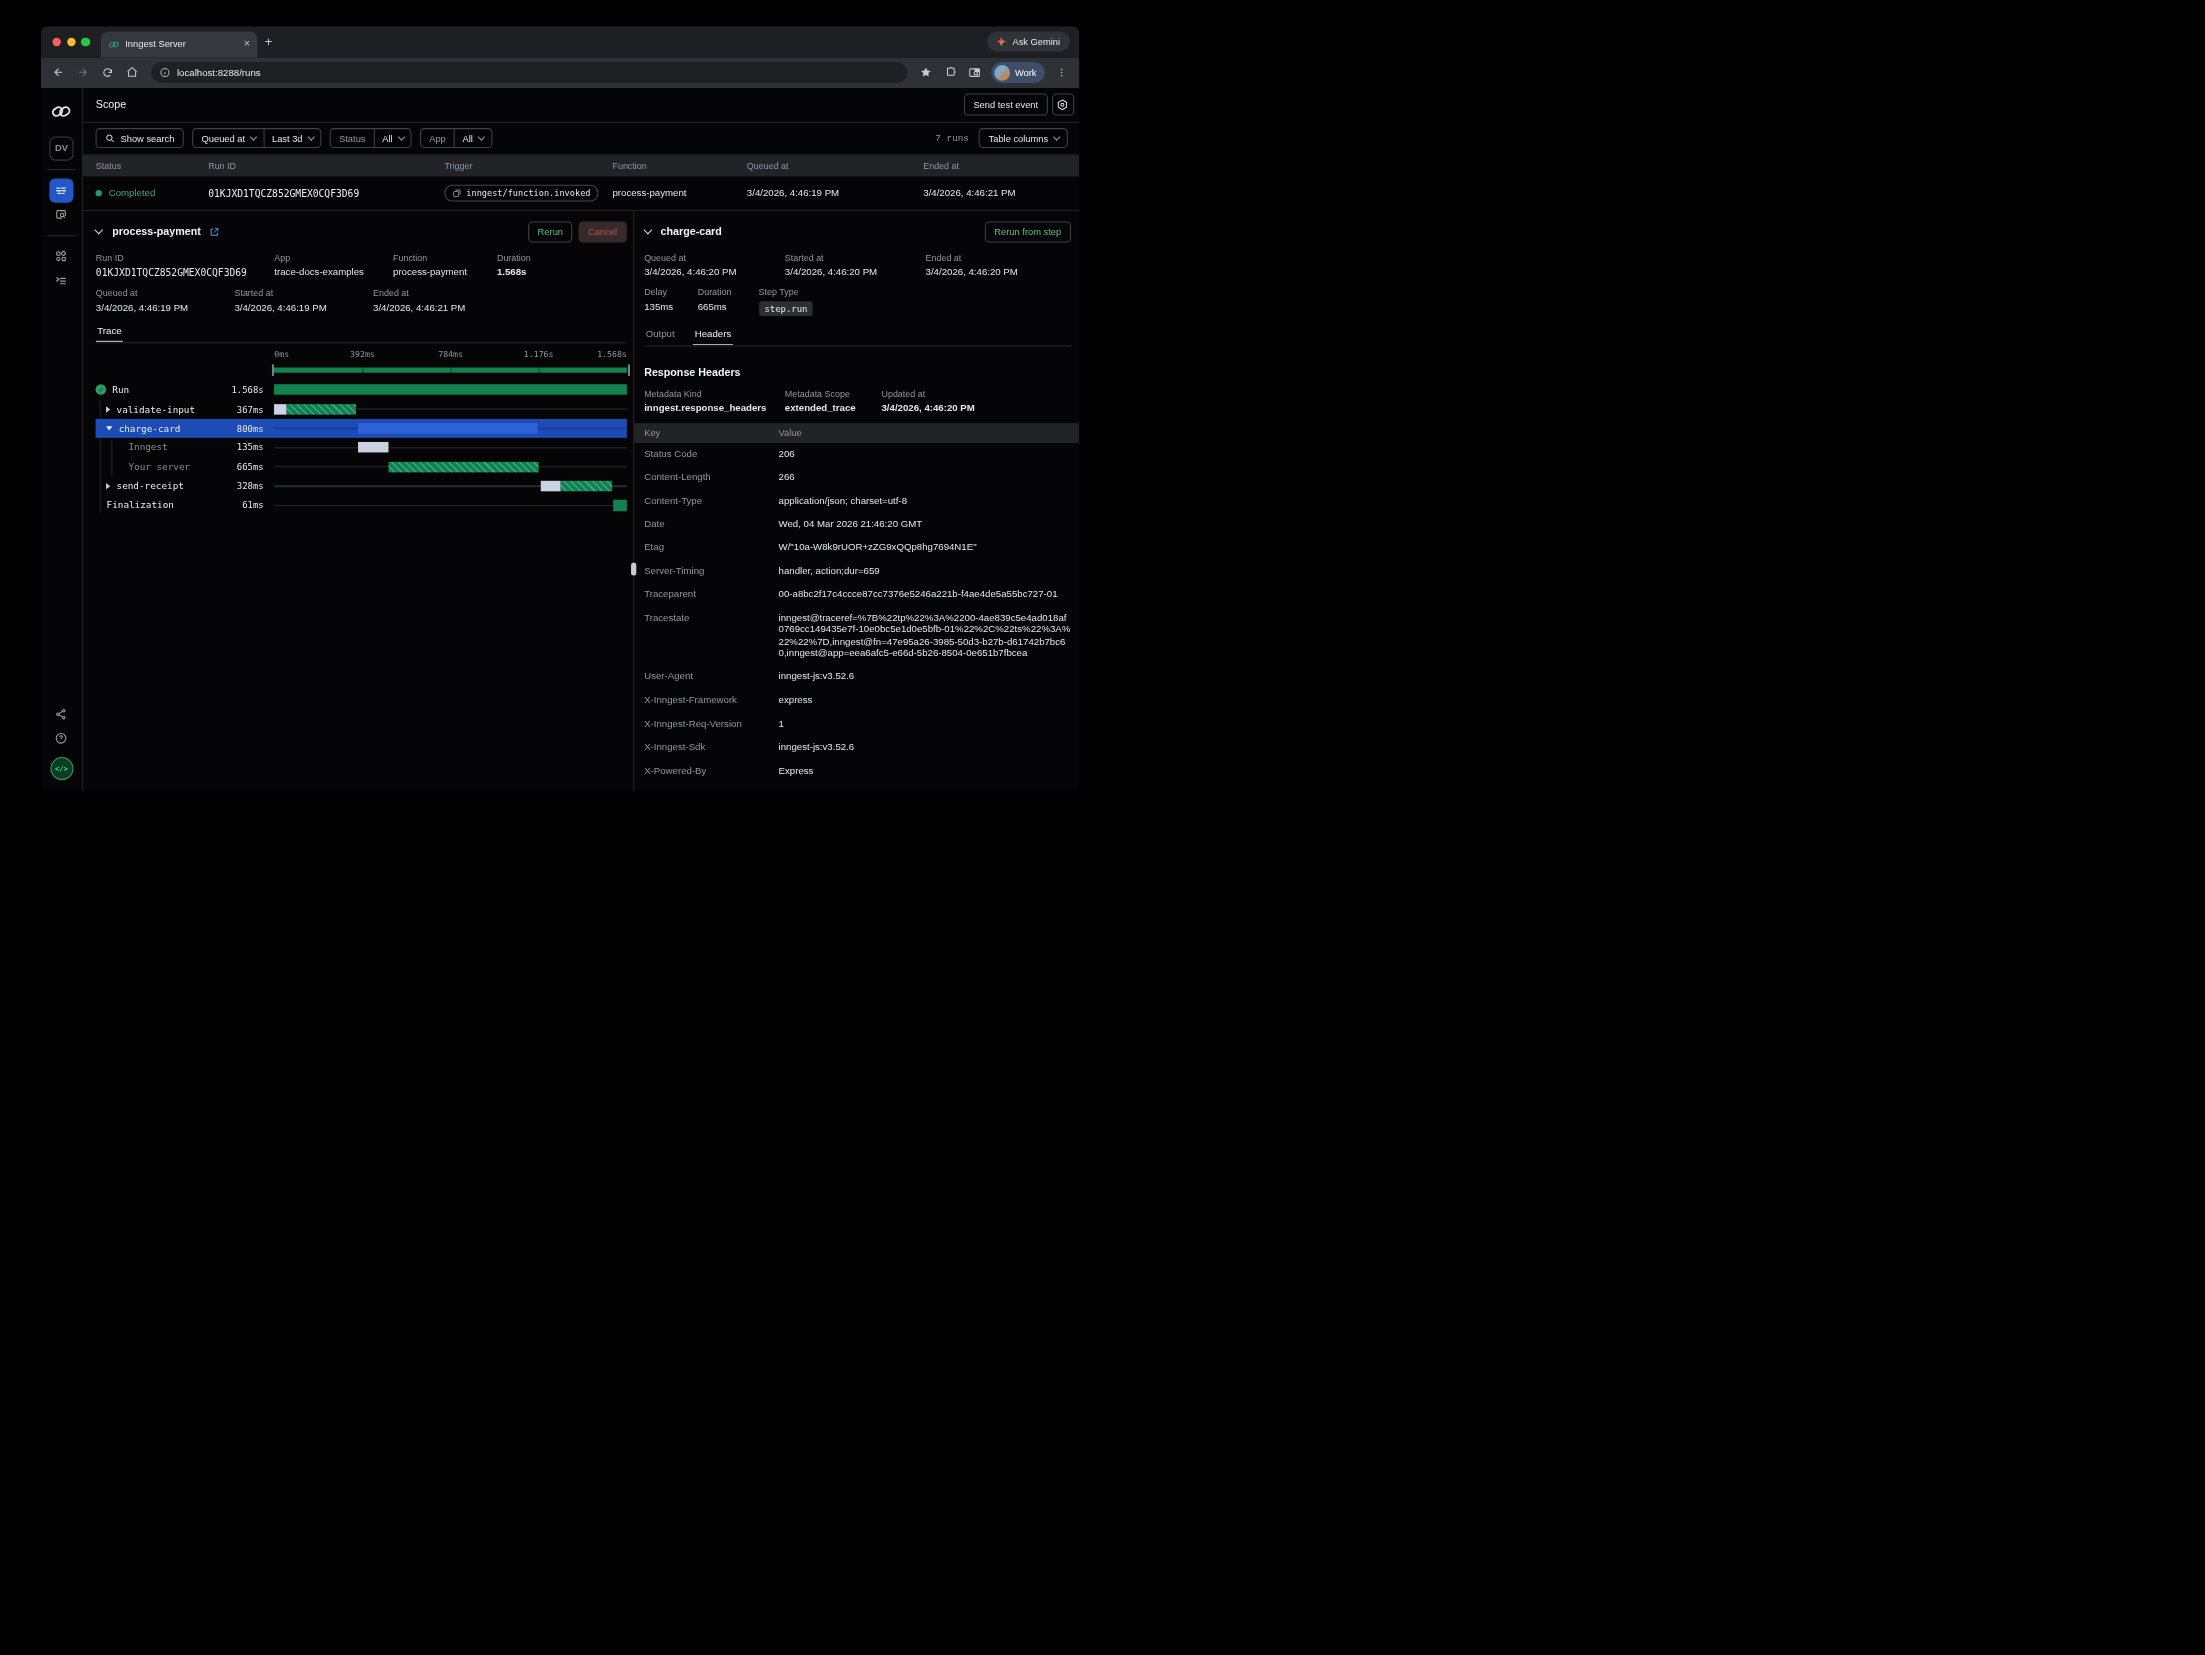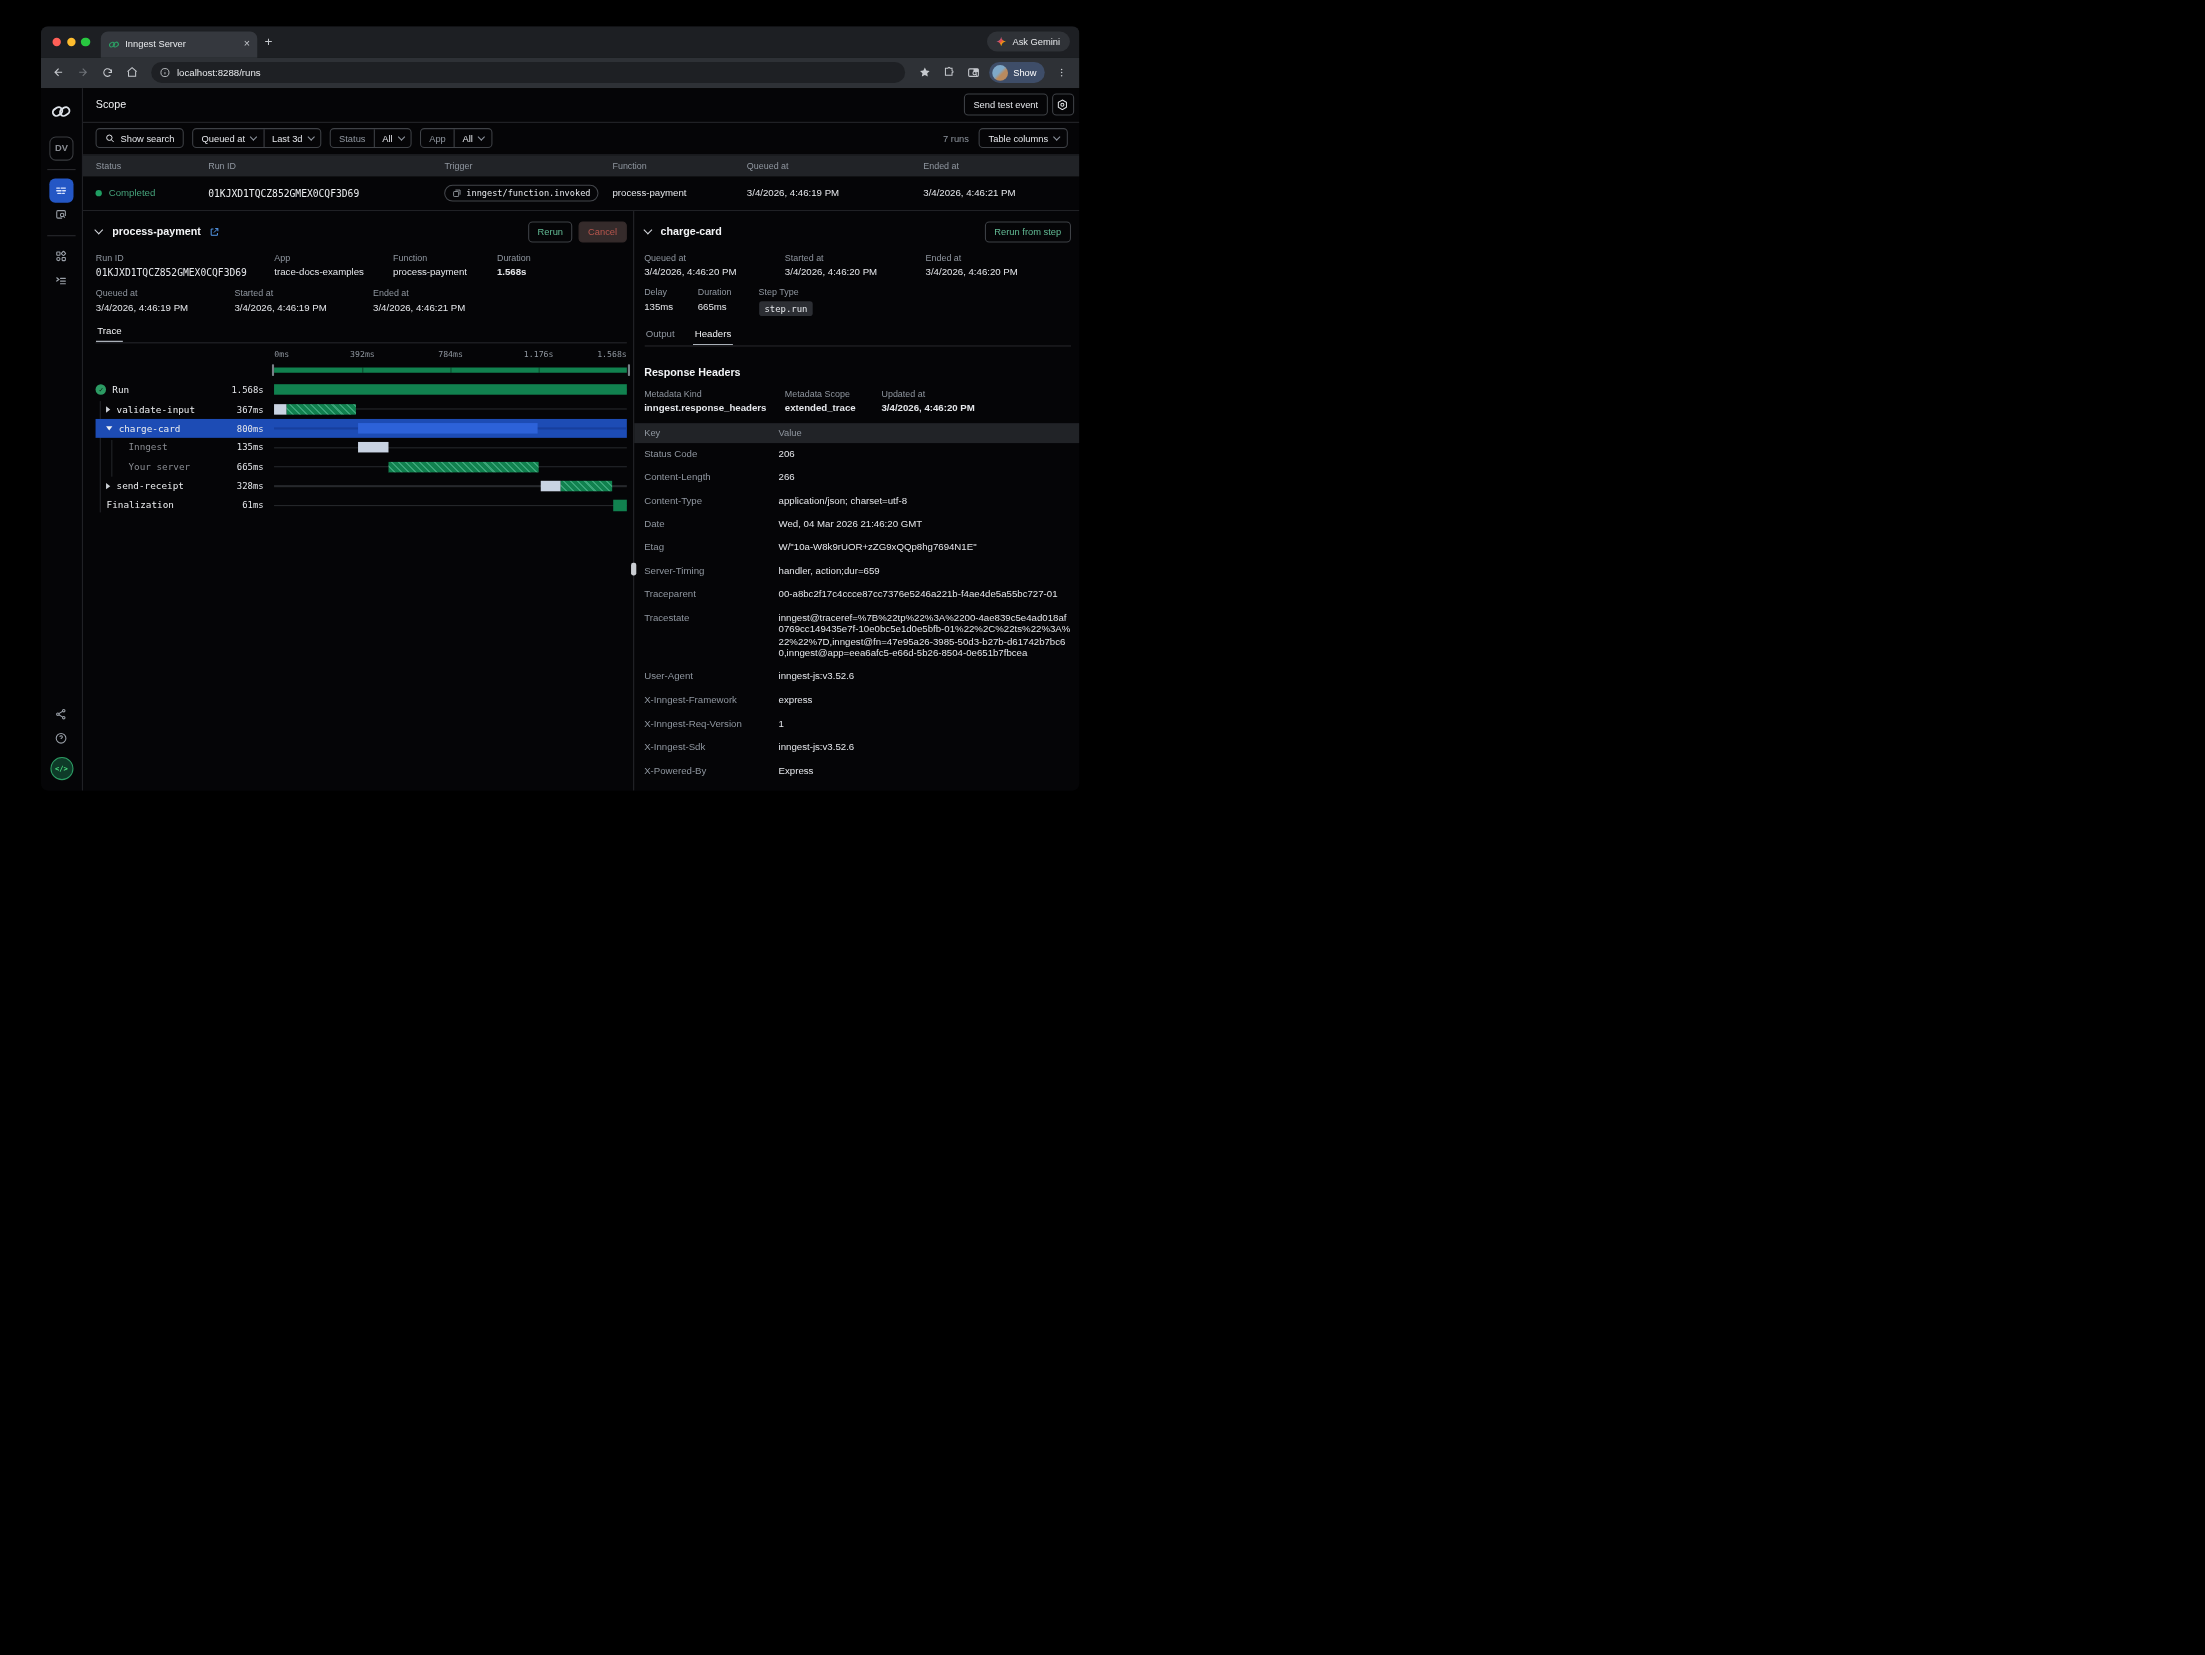--- a/index.html
+++ b/index.html
@@ -53,21 +53,21 @@
   .btn { height:20.5px; border:0.7px solid #3f4247; border-radius:4.1px; background:transparent; color:#e5e7eb; font-size:8.9px;
          display:inline-flex; align-items:center; gap:4.8px; padding:0 8.2px; font-family:inherit; }
   .btn.square { width:20.5px; padding:0; justify-content:center; }
   .filter-row { height:31px; border-bottom:0.7px solid #26272b; display:flex; align-items:center; padding:0 5.5px 0 12.3px; gap:8.2px; }
   .seg { height:19px; border:0.7px solid #3f4247; border-radius:4.1px; display:inline-flex; align-items:stretch; overflow:hidden; }
   .seg > div { display:flex; align-items:center; gap:4.8px; padding:0 7.5px; font-size:8.9px; }
   .seg > div + div { border-left:0.7px solid #3f4247; }
   .seg .lbl { color:#9097a0; } .seg .val { color:#e5e7eb; }
   .chev { width:4.8px; height:4.8px; border-right:1.1px solid #9097a0; border-bottom:1.1px solid #9097a0; transform:rotate(45deg) translateY(-1.4px); }
   .filter-right { margin-left:auto; display:flex; align-items:center; gap:9.5px; padding-right:5.5px; }
-  .runs-count { color:#9097a0; font-size:8.9px; }
+  .runs-count { color:#9097a0; font-size:8.9px;font-family:Liberation Mono, monospace; }
 
   
   .grid-cols { display:grid; grid-template-columns:107px 225px 160px 128px 168px 1fr; align-items:center; padding-left:12.3px; }
   .table-head { height:20.5px; background:#212327; color:#9097a0; font-size:8.5px; }
   .run-row { height:33px; border-bottom:0.7px solid #202125; font-size:9.2px; color:#e5e7eb; }
   .status-cell { display:flex; align-items:center; gap:6.1px; color:#46a37b; }
   .dot { width:6.1px; height:6.1px; border-radius:50%; background:#1f9e62; }
   .runid { color:#eceef0; font-size:9.2px; }
   .pill { display:inline-flex; align-items:center; gap:4.8px; height:16.4px; border:0.7px solid #43464b; border-radius:8.2px;
           padding:0 6.8px; color:#e5e7eb; font-size:8.2px; }
@@ -220,21 +220,21 @@
     <span class="nav-ic">
       <svg class="ic" width="12.3" height="12.3" viewBox="0 0 24 24" fill="none" stroke="currentColor" stroke-width="2">
             <rect x="3" y="5" width="18" height="14" rx="2"></rect>
             <rect x="12" y="5" width="9" height="6" fill="currentColor" stroke="none"></rect>
             <circle cx="14" cy="13" r="3"></circle>
             <path d="M16.2 15.2l2.3 2.3"></path>
           </svg>
         </span>
     <div class="work">
       <span class="avatar"></span>
-      <span class="work-label">Show</span>
+      <span class="work-label">Work</span>
     </div>
     <span class="nav-ic">
       <svg class="ic" width="10.2" height="10.2" viewBox="0 0 24 24" fill="currentColor">
             <circle cx="12" cy="5" r="1.7"></circle>
             <circle cx="12" cy="12" r="1.7"></circle>
             <circle cx="12" cy="19" r="1.7"></circle>
           </svg>
         </span>
   </div>
 

